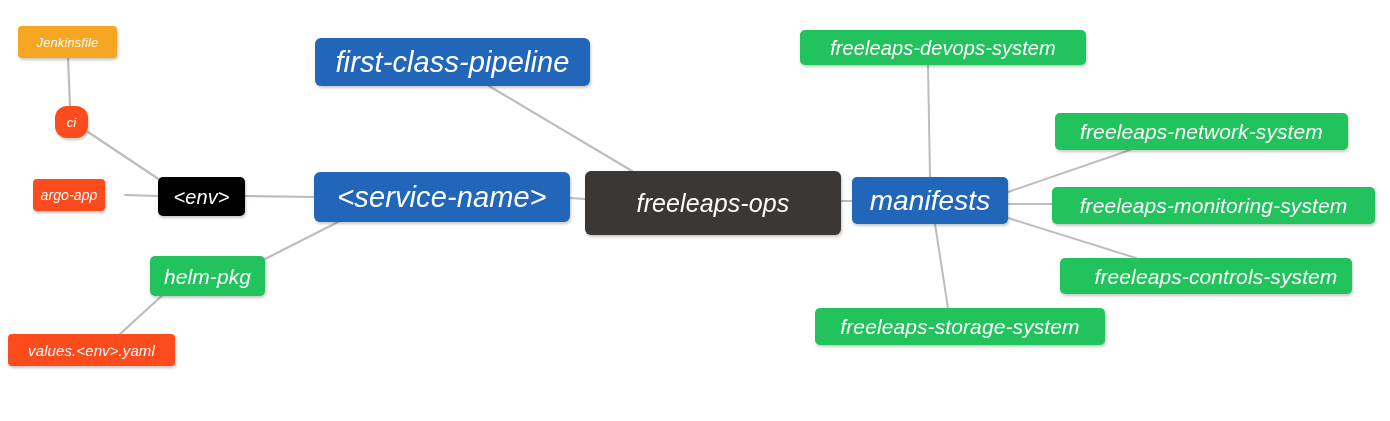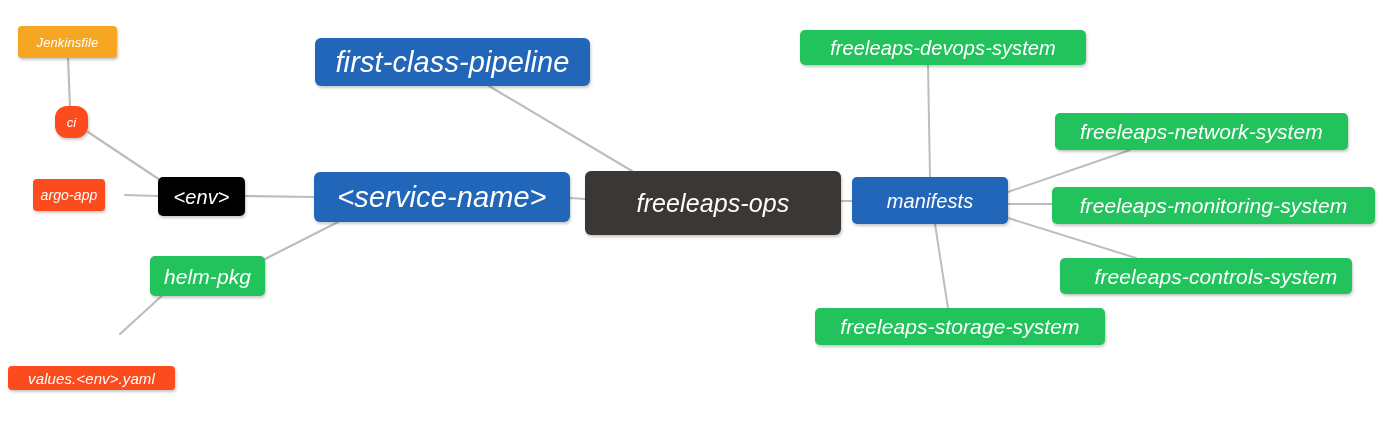--- a/index.html
+++ b/index.html
@@ -55,26 +55,26 @@
       <line x1="930" y1="177" x2="928" y2="65" stroke="#bdbdbd" stroke-width="2" stroke-linecap="round"></line>
       <line x1="1008" y1="192" x2="1130" y2="150" stroke="#bdbdbd" stroke-width="2" stroke-linecap="round"></line>
       <line x1="1008" y1="204" x2="1052" y2="204" stroke="#bdbdbd" stroke-width="2" stroke-linecap="round"></line>
       <line x1="1008" y1="218" x2="1136" y2="258" stroke="#bdbdbd" stroke-width="2" stroke-linecap="round"></line>
       <line x1="935" y1="224" x2="948" y2="308" stroke="#bdbdbd" stroke-width="2" stroke-linecap="round"></line>
     </svg>
   <div id="node-layer">
       <div class="node" style="left: 18px; top: 26px; width: 99px; height: 32px; background: rgb(246, 166, 35); font-size: 13px; border-radius: 4px;">Jenkinsfile</div>
       <div class="node" style="left: 55px; top: 106px; width: 33px; height: 32px; background: rgb(252, 76, 29); font-size: 13px; border-radius: 12px;">ci</div>
       <div class="node" style="left: 33px; top: 179px; width: 72px; height: 32px; background: rgb(252, 76, 29); font-size: 14px; border-radius: 4px;">argo-app</div>
-      <div class="node" style="left: 8px; top: 334px; width: 167px; height: 24px; background: rgb(252, 76, 29); font-size: 15px; border-radius: 4px; margin-top: 32px;">values.&lt;env&gt;.yaml</div>
+      <div class="node" style="left: 8px; top: 334px; width: 167px; height: 32px; background: rgb(252, 76, 29); font-size: 15px; border-radius: 4px;">values.&lt;env&gt;.yaml</div>
       <div class="node" style="left: 158px; top: 177px; width: 87px; height: 39px; background: #000000; font-size: 20px; border-radius: 5px;">&lt;env&gt;</div>
       <div class="node" style="left: 150px; top: 256px; width: 115px; height: 40px; background: rgb(34, 195, 92); font-size: 21px; border-radius: 5px;">helm-pkg</div>
       <div class="node" style="left: 315px; top: 38px; width: 275px; height: 48px; background: rgb(33, 102, 184); font-size: 29px; border-radius: 6px;">first-class-pipeline</div>
       <div class="node" style="left: 314px; top: 172px; width: 256px; height: 50px; background: rgb(33, 102, 184); font-size: 29px; border-radius: 6px;">&lt;service-name&gt;</div>
       <div class="node" style="left: 585px; top: 171px; width: 256px; height: 64px; background: rgb(59, 55, 52); font-size: 25px; border-radius: 6px;">freeleaps-ops</div>
-      <div class="node" style="left: 852px; top: 177px; width: 156px; height: 47px; background: rgb(33, 102, 184); font-size: 20px; border-radius: 5px;">manifests</div>
+      <div class="node" style="left: 852px; top: 177px; width: 156px; height: 47px; background: rgb(33, 102, 184); font-size: 28px; border-radius: 5px;">manifests</div>
       <div class="node" style="left: 800px; top: 30px; width: 286px; height: 35px; background: rgb(34, 195, 92); font-size: 20px; border-radius: 5px;">freeleaps-devops-system</div>
       <div class="node" style="left: 1055px; top: 113px; width: 293px; height: 37px; background: rgb(34, 195, 92); font-size: 21px; border-radius: 5px;">freeleaps-network-system</div>
       <div class="node" style="left: 1052px; top: 187px; width: 323px; height: 37px; background: rgb(34, 195, 92); font-size: 21px; border-radius: 5px;">freeleaps-monitoring-system</div>
       <div class="node" style="left: 1060px; top: 258px; width: 292px; height: 36px; background: rgb(34, 195, 92); font-size: 21px; border-radius: 5px; padding-left: 20px;">freeleaps-controls-system</div>
       <div class="node" style="left: 815px; top: 308px; width: 290px; height: 37px; background: rgb(34, 195, 92); font-size: 21px; border-radius: 5px;">freeleaps-storage-system</div>
     </div>
 </div>
 
 </body></html>

